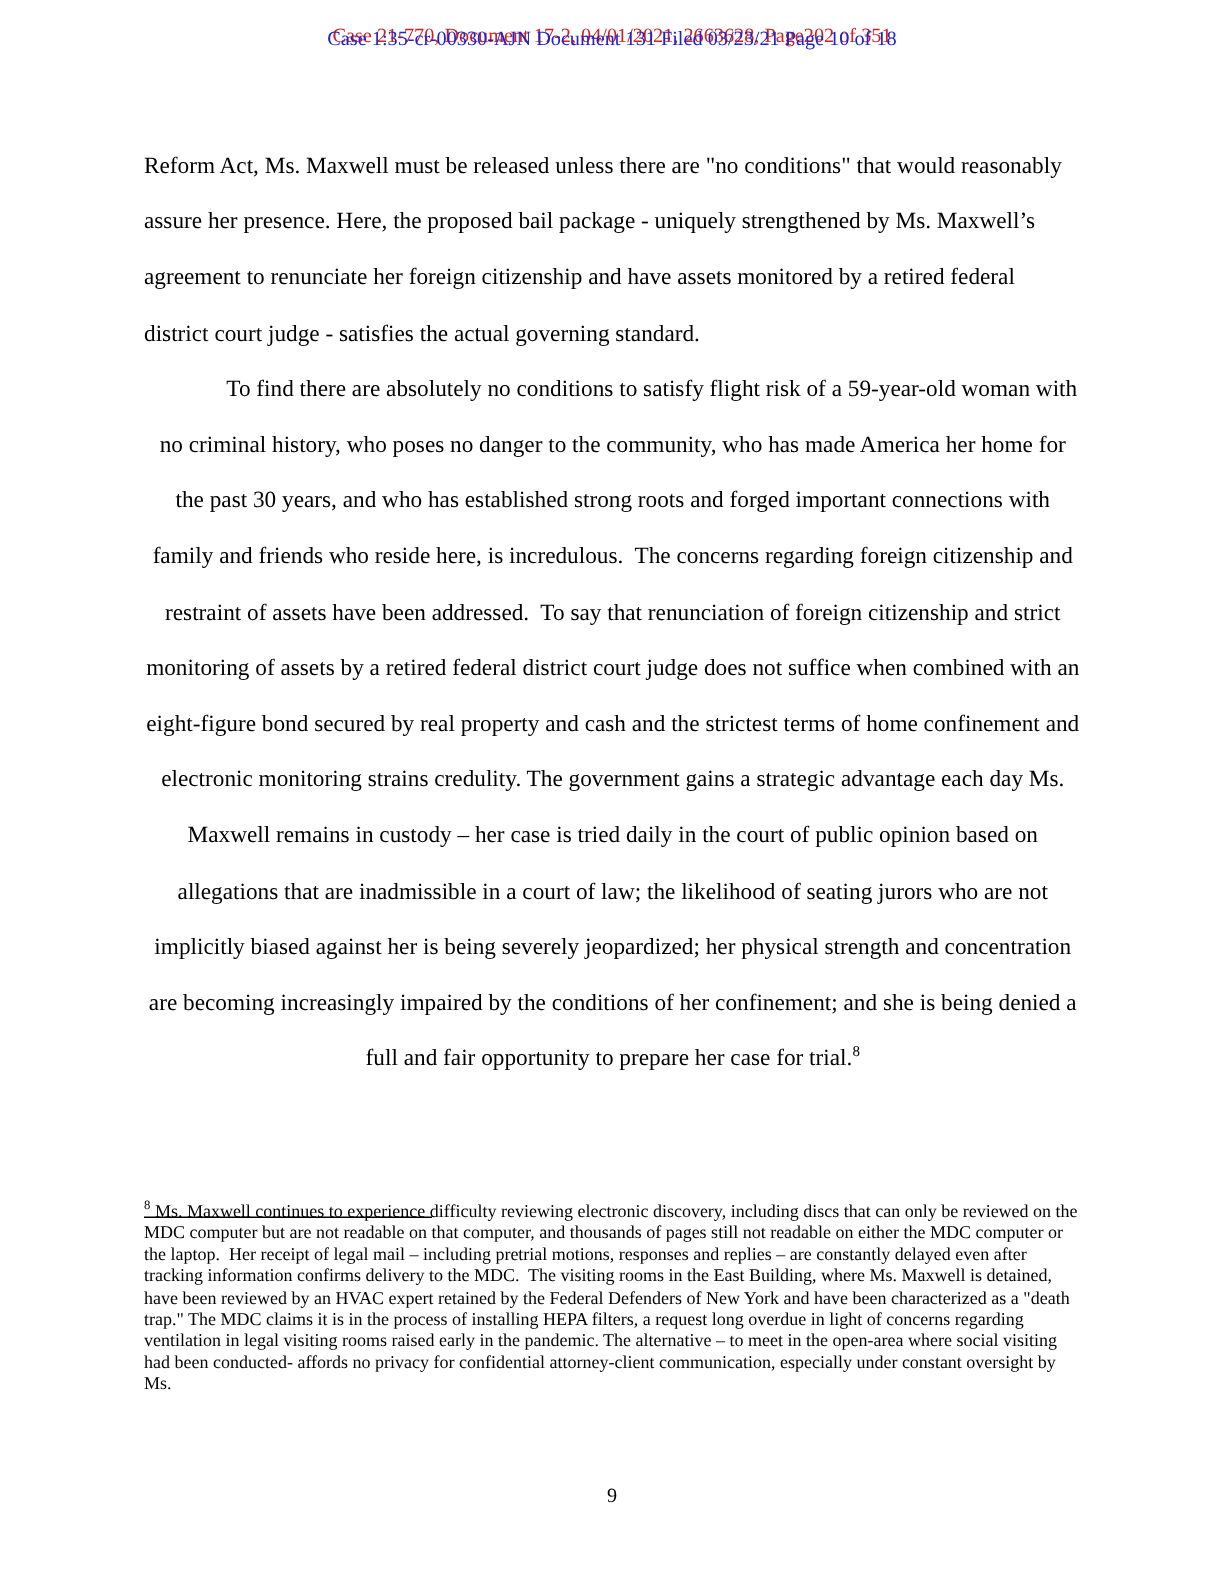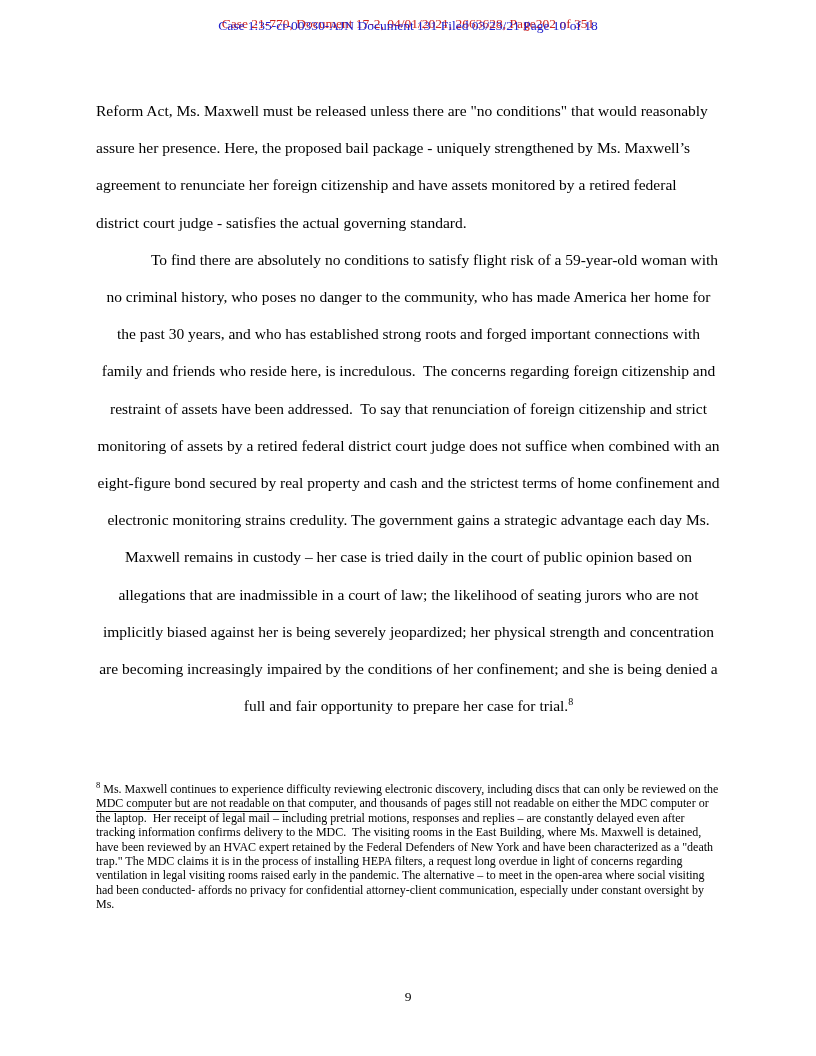--- a/index.html
+++ b/index.html
@@ -54,21 +54,21 @@
   }
   .footnote-sep {
     position: absolute;
     top: 811px;
     left: 96px;
     width: 192px;
     border-top: 1px solid #000000;
   }
   .footnote {
     position: absolute;
-    top: 782px;
+    top: 800px;
     left: 96px;
     right: 95px;
     font-size: 12px;
     line-height: 14.4px;
     text-align: left;
     white-space: pre-wrap;
   }
   .footnote sup {
     font-size: 8.5px;
     line-height: 0;

